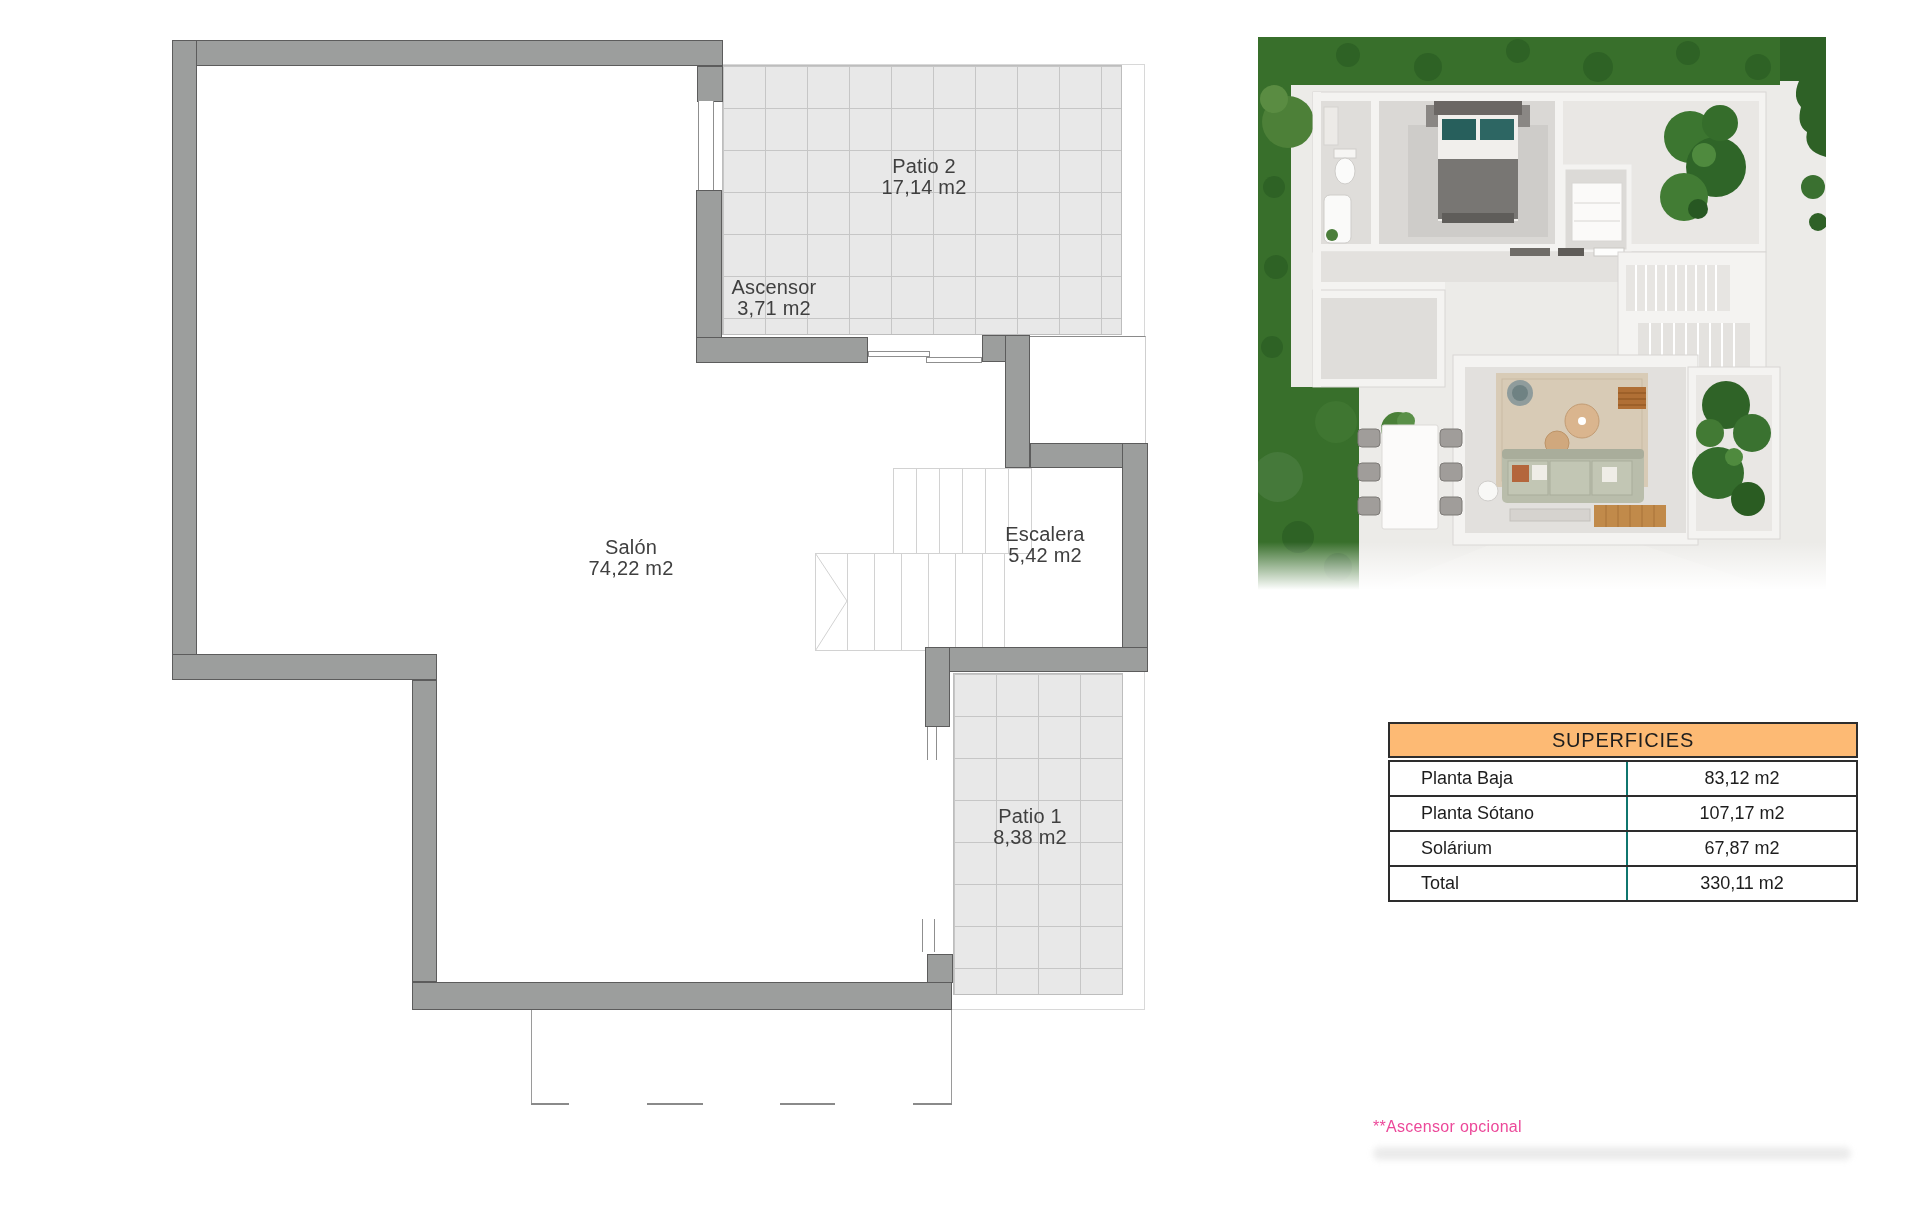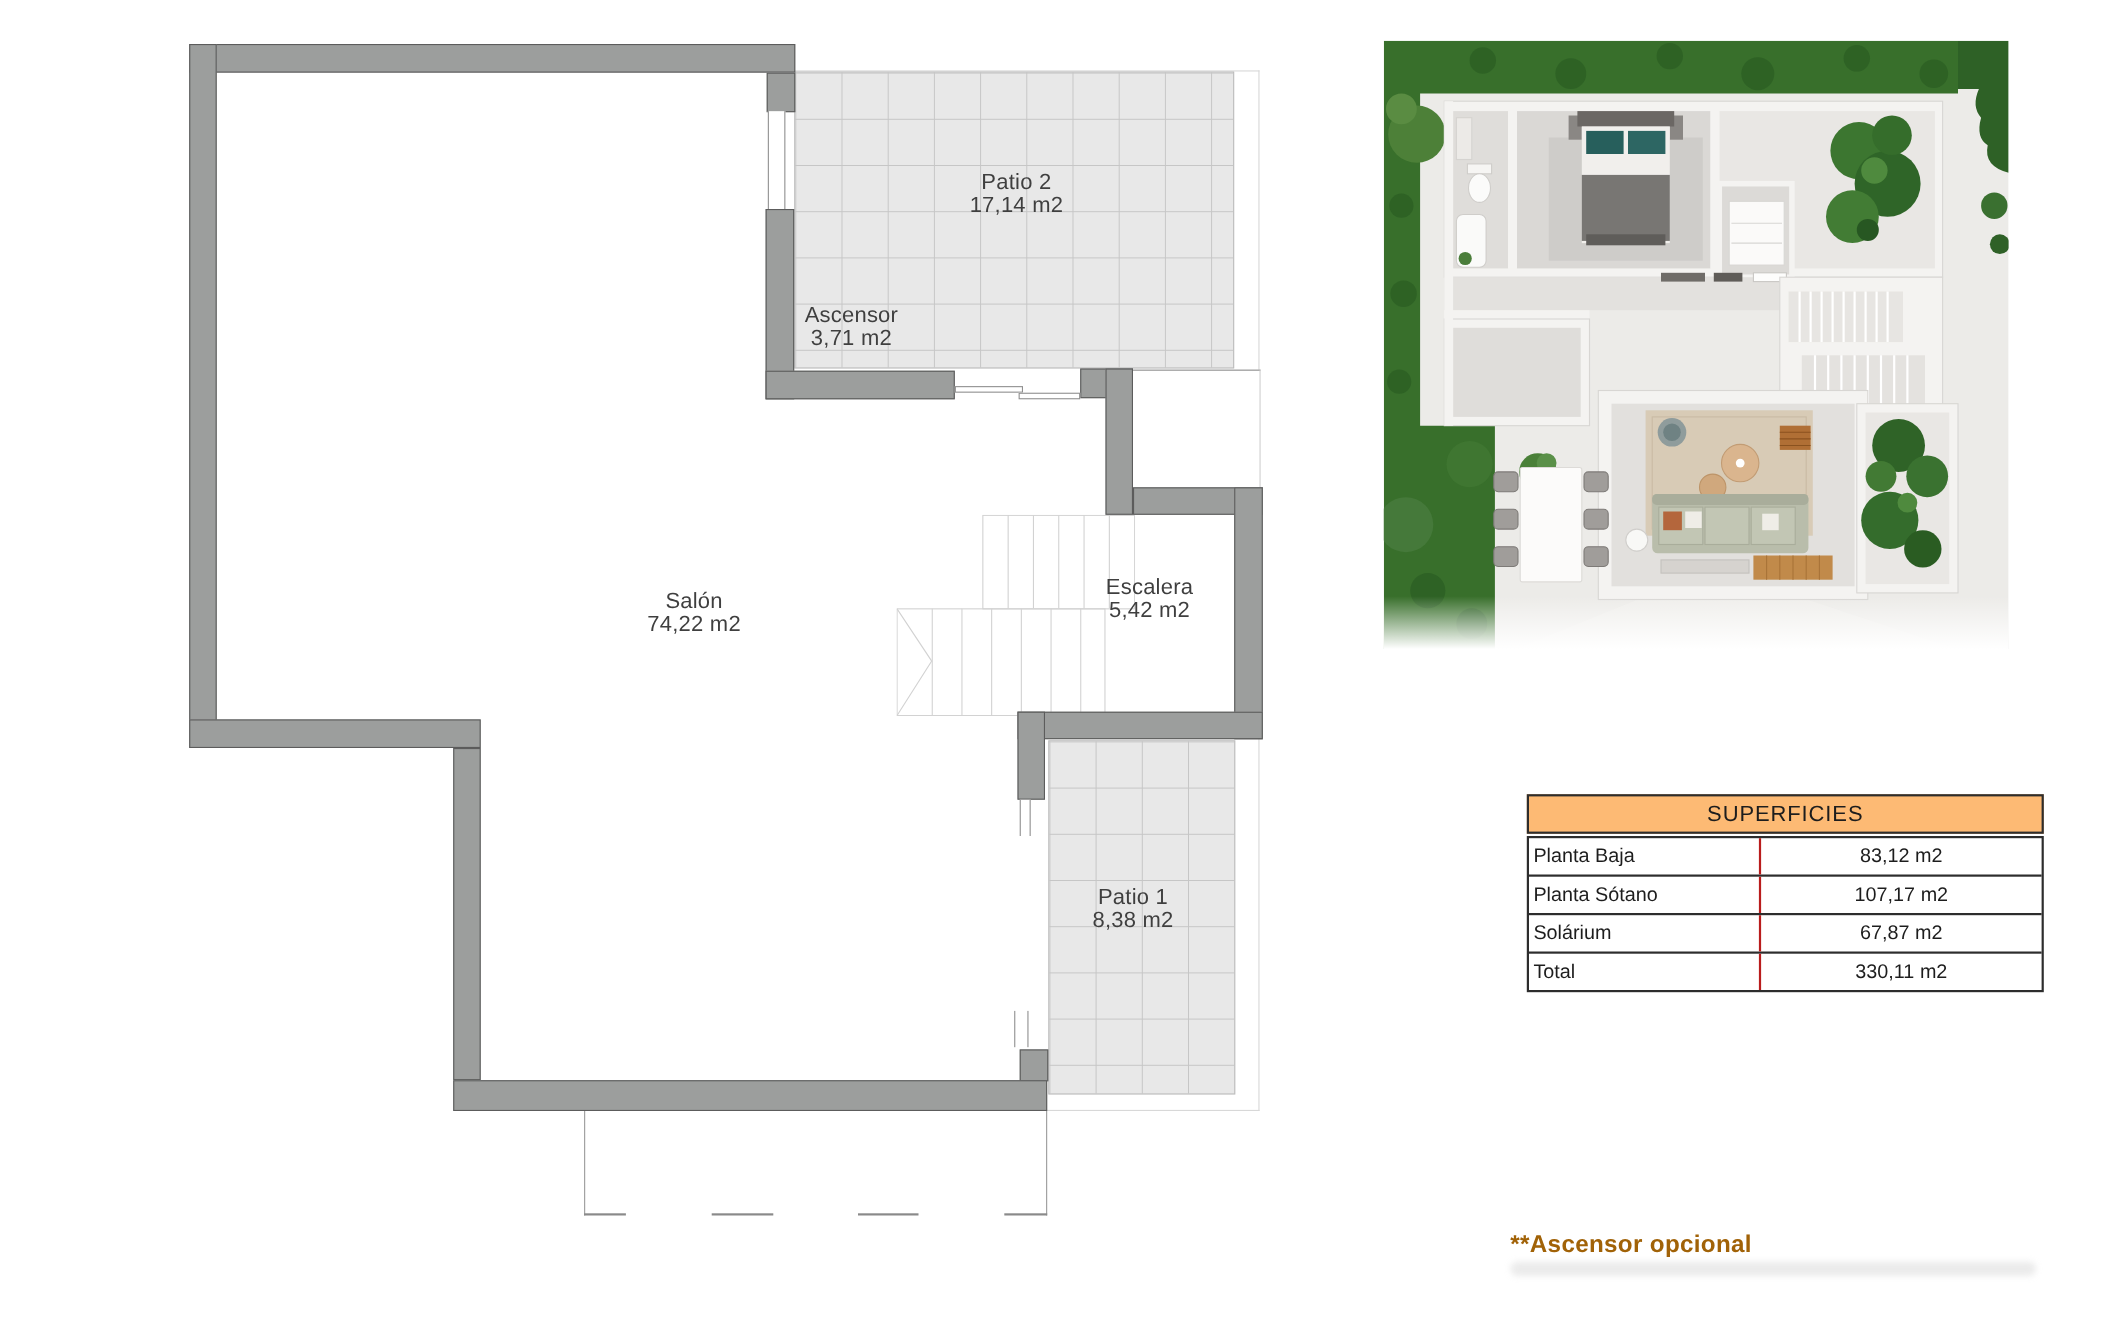--- a/index.html
+++ b/index.html
@@ -17,23 +17,23 @@
   .winv{position:absolute;background:#ffffff;border-left:1px solid #8f8f8f;border-right:1px solid #8f8f8f;box-sizing:border-box;}
   .winh{position:absolute;background:#ffffff;border:1px solid #8f8f8f;box-sizing:border-box;}
   .room-label{position:absolute;width:170px;text-align:center;color:#3f3f3f;font-size:20px;line-height:21px;letter-spacing:.2px;}
   
   .sup-table{position:absolute;left:1388px;top:722px;width:470px;color:#1d1d1d;font-size:18px;}
   .sup-header{border:2px solid #2d2d2d;background:#fdba74;height:32px;line-height:32px;text-align:center;
               font-size:20px;letter-spacing:.8px;box-sizing:content-box;}
   .sup-body{border:2px solid #2d2d2d;margin-top:2px;}
   .sup-row{display:flex;height:33px;border-top:2px solid #2d2d2d;}
   .sup-row:first-child{border-top:none;}
-  .sup-label{width:205px;border-right:2px solid #b91c1c;padding-left:4px;display:flex;align-items:center;}
+  .sup-label{width:205px;border-right:2px solid #0f766e;padding-left:31px;display:flex;align-items:center;}
   .sup-value{flex:1;display:flex;align-items:center;justify-content:center;}
-  .footnote{position:absolute;left:1373px;top:1118px;font-size:22px;color:#a16207;letter-spacing:.3px;font-weight:bold;}
+  .footnote{position:absolute;left:1373px;top:1118px;font-size:16px;color:#ec4899;letter-spacing:.3px;}
   .smudge{position:absolute;left:1373px;top:1147px;width:478px;height:13px;background:rgba(165,165,165,.22);
           border-radius:7px;filter:blur(3px);}
 </style>
 </head>
 <body>
 
 <div class="abs" style="left:0;top:0;width:1220px;height:1222px;">
 
   <div class="thinline" style="left:722px;top:64px;width:423px;height:1px;"></div>
   <div class="thinline" style="left:1144px;top:64px;width:1px;height:946px;"></div>

